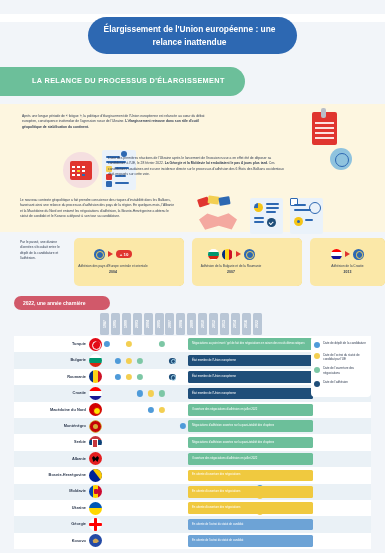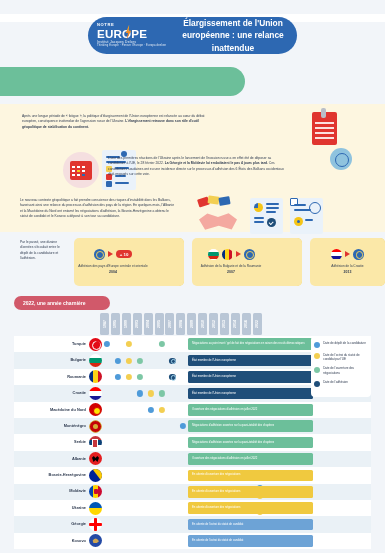--- a/index.html
+++ b/index.html
@@ -153,35 +153,26 @@
 </style>
 </head>
 <body>
 
 <div class="page">
 
   <div class="topband"></div>
   <div class="whitegap"></div>
 
   <div class="headpill">
-    <div class="logo">
-      <div class="l1">NOTRE</div>
-      <div class="l2">
-        <span>EUROPE</span>
-        <span class="bolt"></span>
-      </div>
-      <div class="l3">Institut Jacques Delors</div>
-      <div class="l4">Thinking Europe · Penser l'Europe · Europa denken</div>
-    </div>
     <div class="headtitle">Élargissement de l'Union européenne : une relance inattendue</div>
   </div>
 
   <div class="greenhdr">
     <span>
-      <br>
+      <span>LA RELANCE DU PROCESSUS D'ÉLARGISSEMENT</span><br>
     </span>
   </div>
 
   <div class="cream"></div>
 
   <div class="blob"></div>
   <div class="doc-red">
     <div class="sheet"></div>
     <div class="clip"></div>
     <div class="ln" style="top:14px"></div>

